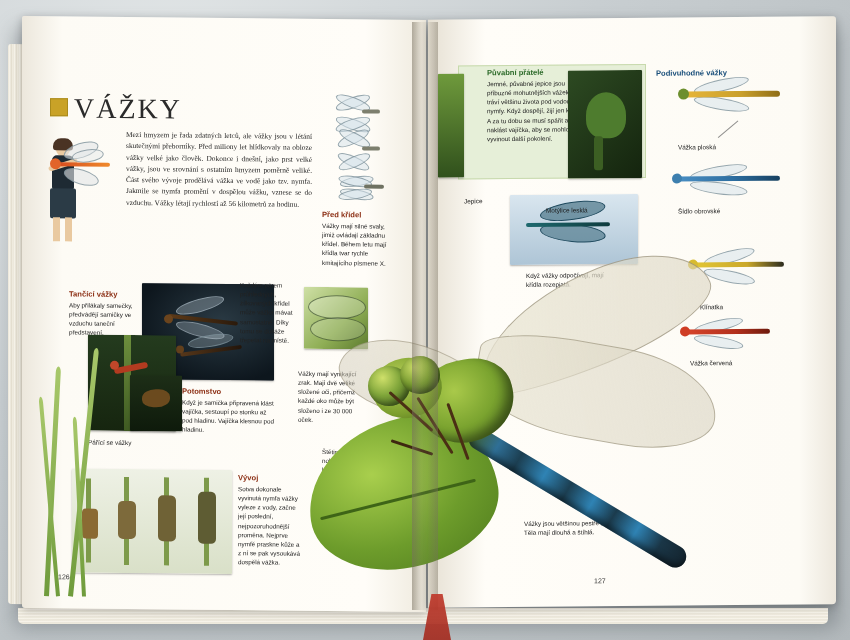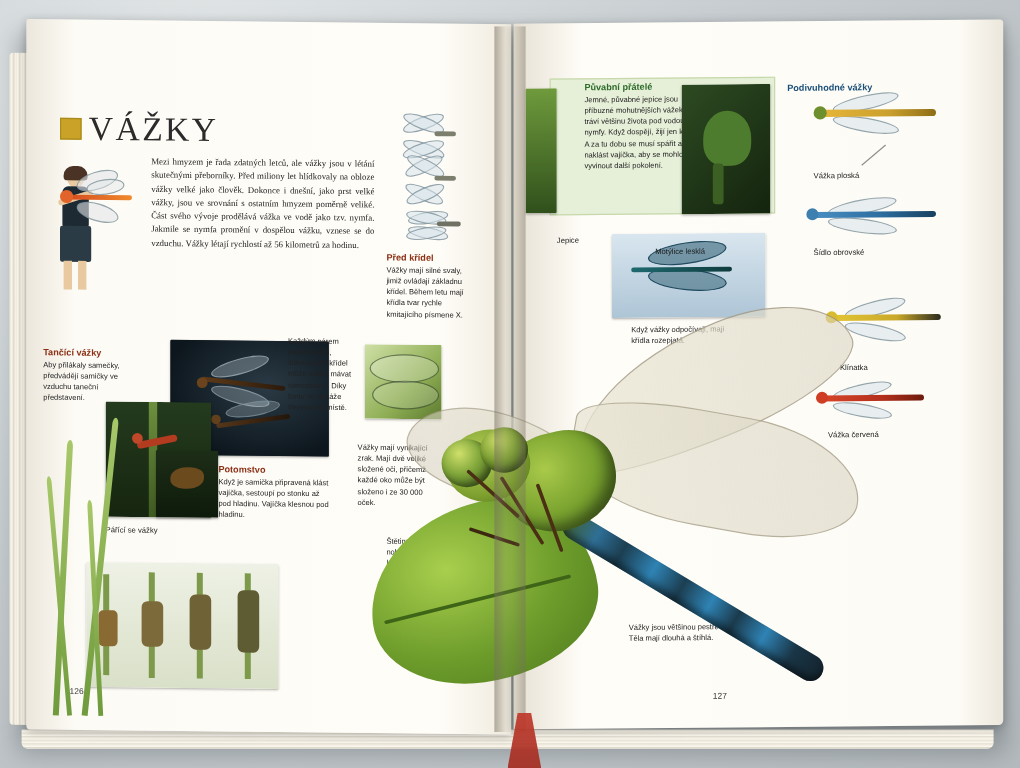--- a/index.html
+++ b/index.html
@@ -265,21 +265,21 @@
           <div class="dwing" style="left:46px;top:15px;width:32px;height:8px;transform:rotate(-10deg) scaleX(-1);"></div>
           <div class="dbody" style="left:38px;top:13px;width:20px;height:4px;background:#6f7262;"></div>
         </div>
       </div>
 
       <div class="caption" style="left:300px; top:190px; width:76px;">
         <span class="cap-title">Před křídel</span>
         <span>Vážky mají silné svaly, jimiž ovládají základnu křídel. Během letu mají křídla tvar rychle kmitajícího písmene X.</span>
       </div>
 
-      <div class="caption" style="left:14px; top:272px; width:80px;">
+      <div class="caption" style="left:47px; top:272px; width:80px;">
         <span class="cap-title">Tančící vážky</span>
         <span>Aby přilákaly samečky, předvádějí samičky ve vzduchu taneční představení.</span>
       </div>
 
       <div class="photo ph-dark" style="left:120px; top:266px; width:132px; height:96px;">
         <div style="position:absolute;inset:0;background:radial-gradient(ellipse at 60% 40%, #2a3a44 0%, #0d161d 75%);"></div>
         <div class="dfly" style="left:16px;top:18px;width:96px;height:36px;">
           <div class="dwing" style="left:18px;top:4px;width:48px;height:11px;transform:rotate(-16deg);background:rgba(200,215,225,0.32);border-color:rgba(190,205,215,0.5);"></div>
           <div class="dwing" style="left:18px;top:16px;width:48px;height:11px;transform:rotate(14deg);background:rgba(200,215,225,0.28);border-color:rgba(190,205,215,0.45);"></div>
           <div style="position:absolute;left:10px;top:16px;width:70px;height:4px;background:linear-gradient(to right,#5d3a18,#2b1a0b);border-radius:2px;transform:rotate(6deg);"></div>
@@ -334,20 +334,24 @@
         <div style="position:absolute;left:14px;top:10px;width:5px;height:84px;background:#7d9a4a;"></div>
         <div style="position:absolute;left:10px;top:40px;width:16px;height:30px;background:#8a6a33;border-radius:4px;"></div>
         <div style="position:absolute;left:52px;top:8px;width:5px;height:88px;background:#7d9a4a;"></div>
         <div style="position:absolute;left:46px;top:32px;width:18px;height:38px;background:#7d6a3b;border-radius:5px;"></div>
         <div style="position:absolute;left:92px;top:8px;width:5px;height:88px;background:#7d9a4a;"></div>
         <div style="position:absolute;left:86px;top:26px;width:18px;height:46px;background:#6f6236;border-radius:5px;"></div>
         <div style="position:absolute;left:132px;top:8px;width:5px;height:88px;background:#7d9a4a;"></div>
         <div style="position:absolute;left:126px;top:22px;width:18px;height:52px;background:#5e5c33;border-radius:5px;"></div>
       </div>
 
+      <div class="caption" style="left:216px; top:454px; width:62px;">
+        <span class="cap-title">Vývoj</span>
+        <span>Sotva dokonale vyvinutá nymfa vážky vyleze z vody, začne její poslední, nejpozoruhodnější proměna. Nejprve nymfě praskne kůže a z ní se pak vysoukává dospělá vážka.</span>
+      </div>
 
       <div class="grass-left">
         <div class="blade" style="left:6px; bottom:0; width:5px; height:230px; transform:rotate(3deg);"></div>
         <div class="blade" style="left:18px; bottom:0; width:4px; height:200px; transform:rotate(-5deg);"></div>
         <div class="blade" style="left:30px; bottom:0; width:5px; height:250px; transform:rotate(6deg);"></div>
         <div class="blade" style="left:44px; bottom:0; width:4px; height:180px; transform:rotate(-3deg);"></div>
       </div>
 
       <div class="folio" style="left:36px; bottom:28px;">126</div>
     </div>

